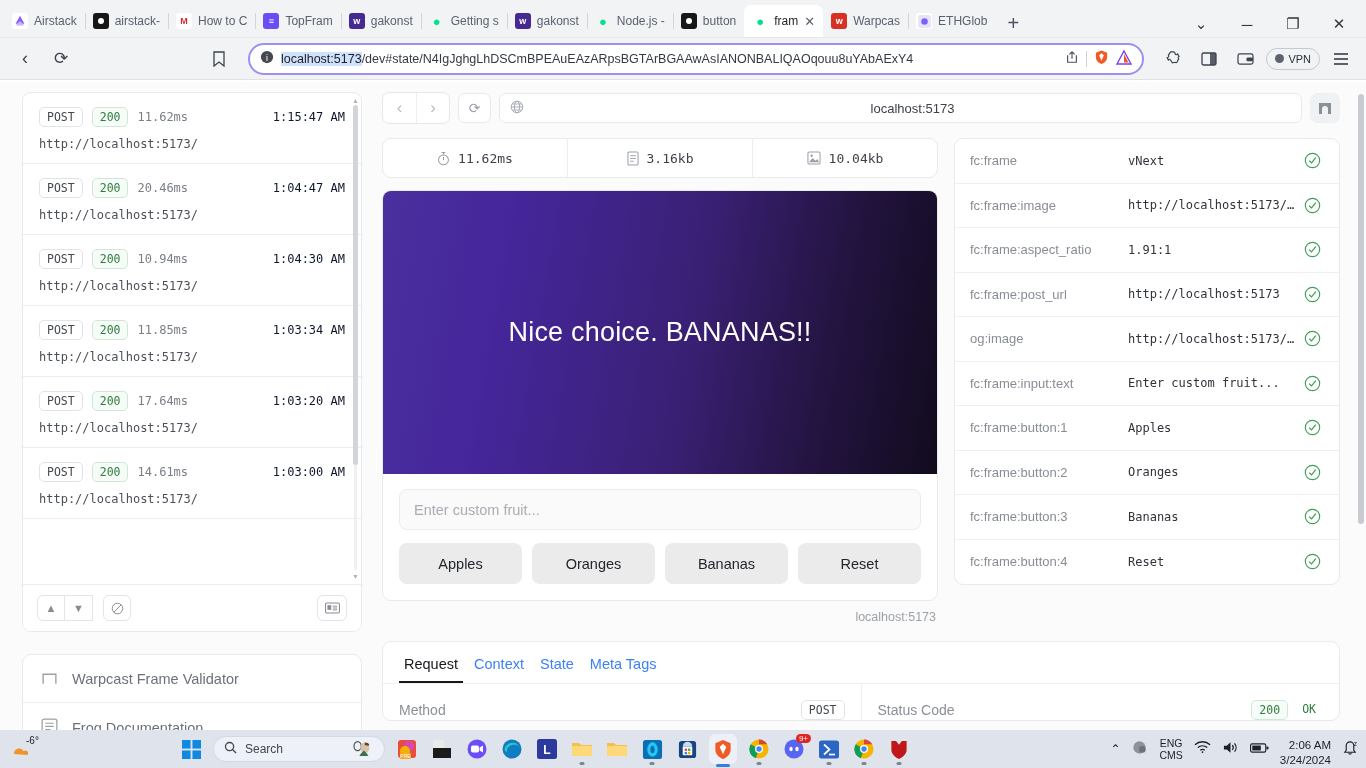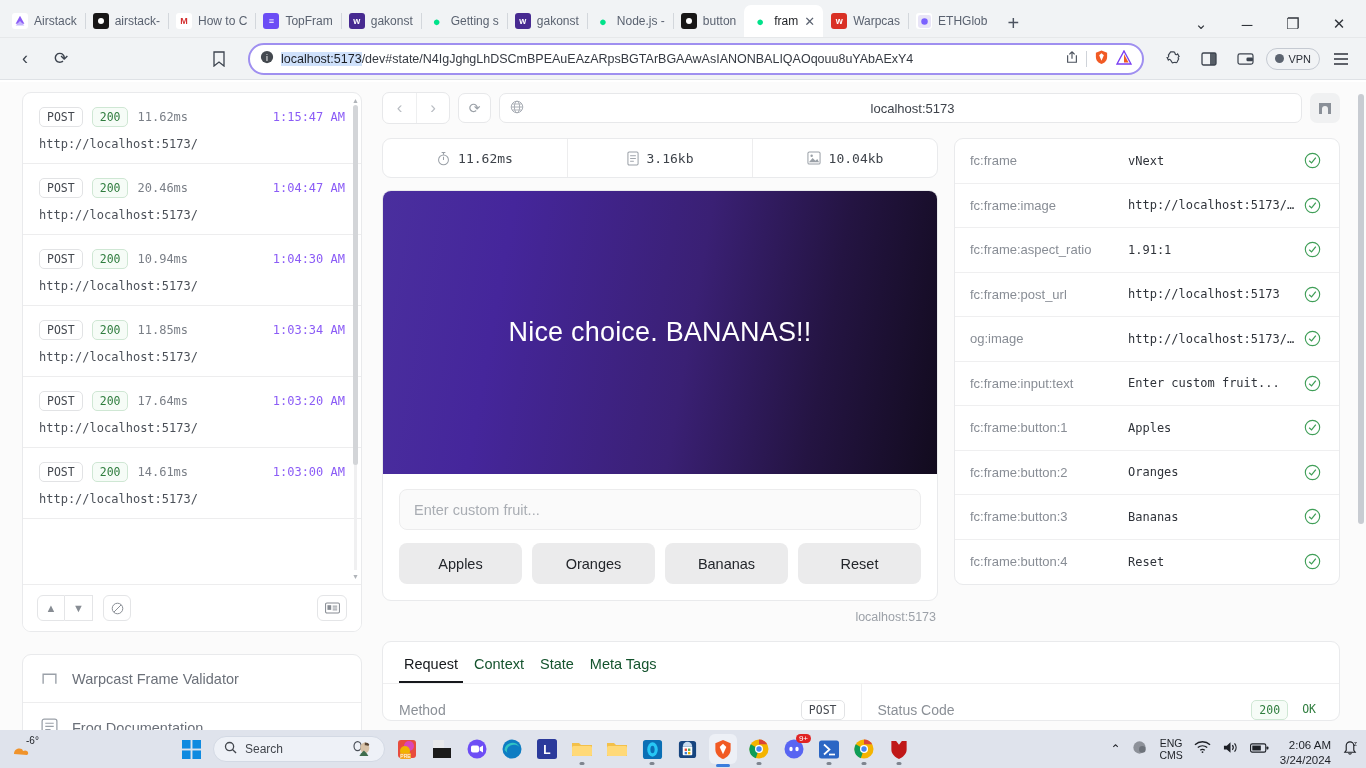--- a/index.html
+++ b/index.html
@@ -107,21 +107,21 @@
   .reqtop { display: flex; align-items: center; gap: 9px; }
   .chip {
     font-family: "DejaVu Sans Mono", monospace; font-size: 11.5px;
     border: 1px solid #e2e3e5; border-radius: 5px; padding: 2px 7px;
     color: #44484f; background: #fff;
   }
   .chip.ok { color: #2f7d3e; border-color: #cfe7d4; background: #f6fcf7; }
   .ms { font-family: "DejaVu Sans Mono", monospace; font-size: 12px; color: #7a7f87; }
   .time {
     margin-left: auto; font-family: "DejaVu Sans Mono", monospace;
-    font-size: 12px; color: #8b5cf6;
+    font-size: 12px; color: #0f172a;
   }
   .requrl {
     margin-top: 10px; font-family: "DejaVu Sans Mono", monospace;
     font-size: 12px; color: #4b5058;
   }
 
   .listfooter {
     display: flex; align-items: center; padding: 10px 14px;
     border-top: 1px solid #ededee; background: #fff;
   }
@@ -210,21 +210,21 @@
   .metarow:last-child { border-bottom: none; }
   .mkey { width: 158px; flex: 0 0 158px; font-size: 13px; color: #888d95; }
   .mval {
     flex: 1 1 auto; font-family: "DejaVu Sans Mono", monospace; font-size: 12px;
     color: #2f333a; white-space: nowrap; overflow: hidden; text-overflow: ellipsis;
   }
   .mcheck { flex: 0 0 20px; margin-left: 6px; display: flex; }
 
   .tabscard { margin: 17px 26px 0 8px; background: #fff; border: 1px solid #e9eaec; border-radius: 9px; overflow: hidden; }
   .tabsbar { display: flex; gap: 6px; padding: 14px 16px 0 16px; }
-  .ttab { font-size: 14.5px; color: #14532d; padding: 0 5px 11px 5px; position: relative; }
+  .ttab { font-size: 14.5px; color: #3b82f6; padding: 0 5px 11px 5px; position: relative; }
   .ttab.sel { color: #16181c; }
   .ttab.sel::after { content: ""; position: absolute; left: 0; right: 0; bottom: 0; height: 2.5px; background: #16181c; }
   .tabsplit { display: flex; border-top: 1px solid #efeff0; }
   .tabhalf { flex: 1 1 0; padding: 16px 16px 0 16px; display: flex; align-items: center; }
   .tabhalf + .tabhalf { border-left: 1px solid #efeff0; }
   .tlbl { font-size: 14px; color: #8b9097; }
   .tvals { margin-left: auto; display: flex; gap: 7px; }
 
   
   .taskbar {

